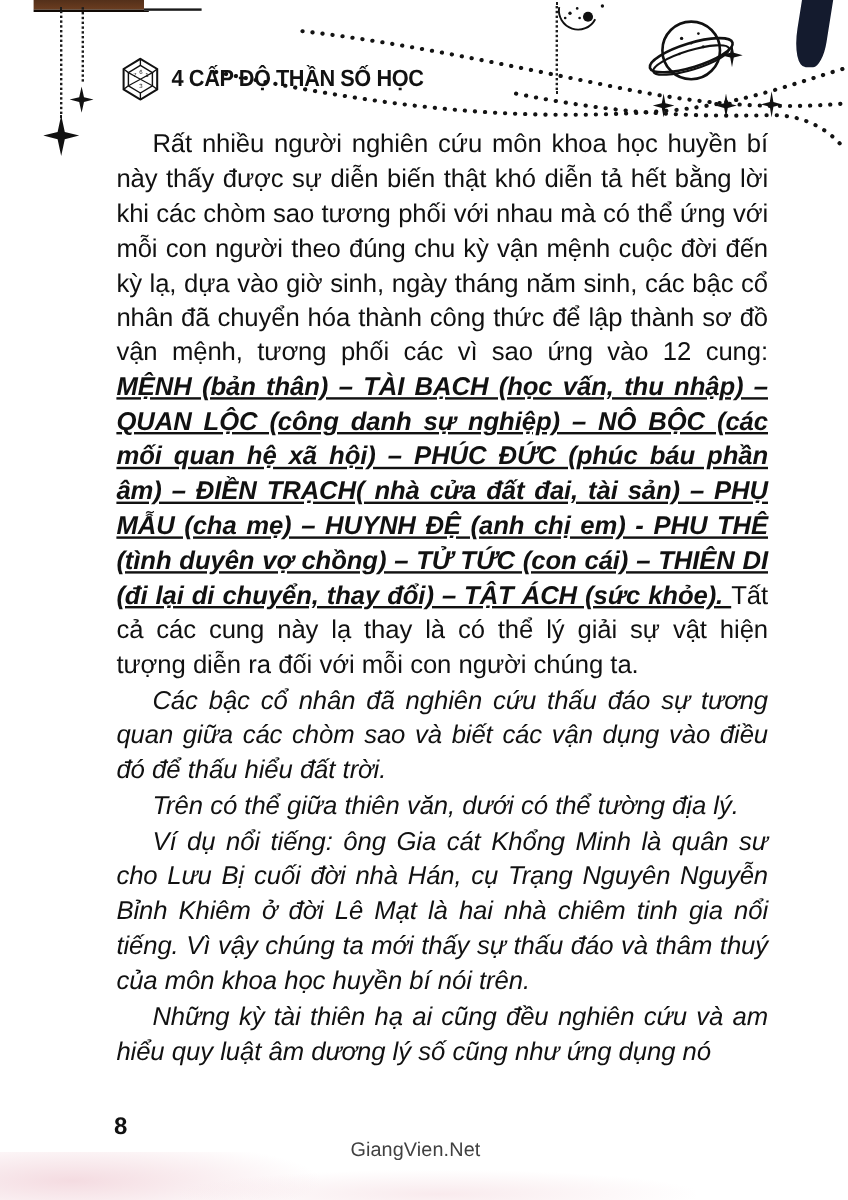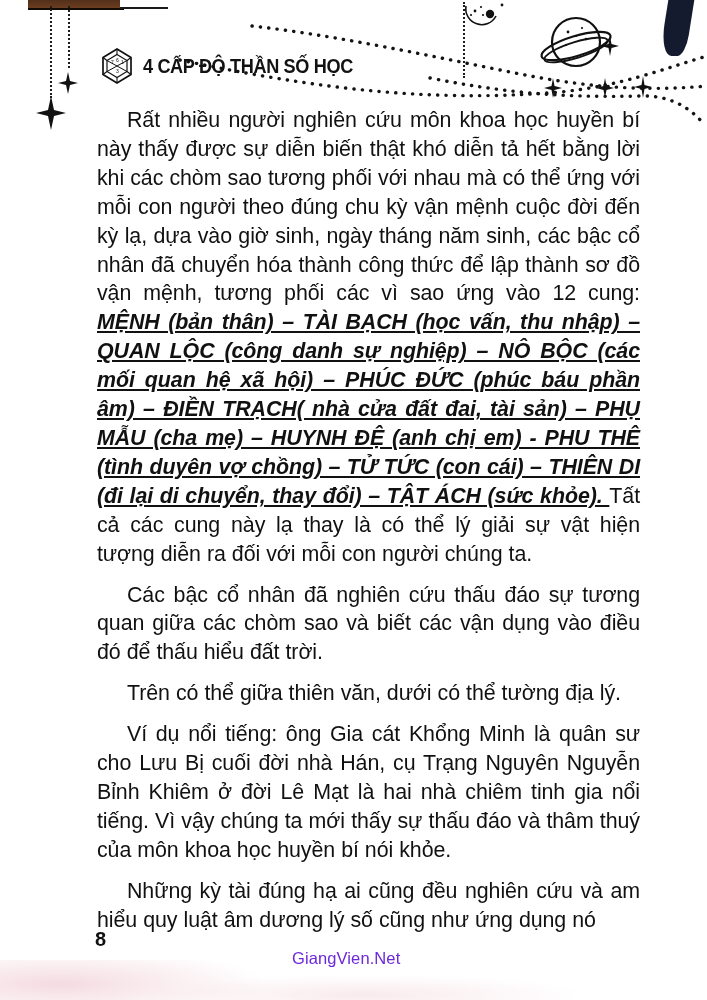--- a/index.html
+++ b/index.html
@@ -121,21 +121,21 @@
     margin: 0;
     text-align: justify;
     text-justify: inter-word;
     font-size: 21.4px;
     line-height: 28.9px;
     color: #111111;
     letter-spacing: -0.08px;
     word-spacing: 0.2px;
   }
   .para.indent { text-indent: 30px; }
-  .para + .para { margin-top: 12px; }
+  .para + .para { margin-top: 1px; font-style: italic; }
   .bi {
     font-weight: 700;
     font-style: italic;
     text-decoration: underline;
   }
 
   
   .folio {
     position: absolute;
     left: 95px;
@@ -144,21 +144,21 @@
     font-weight: 700;
     color: #111;
   }
 
   
   .watermark {
     position: absolute;
     left: 292px;
     top: 949px;
     font-size: 16.5px;
-    color: #6d28d9;
+    color: #404040;
     letter-spacing: 0.1px;
   }
 
   
   .smudge {
     position: absolute;
     left: -30px;
     top: 960px;
     width: 300px;
     height: 60px;
@@ -279,25 +279,25 @@
 
     <p class="para indent">
       <span>Các bậc cổ nhân đã nghiên cứu thấu đáo sự tương quan giữa các chòm sao và biết các vận dụng vào điều đó để thấu hiểu đất trời.</span>
     </p>
 
     <p class="para indent">
       <span>Trên có thể giữa thiên văn, dưới có thể tường địa lý.</span>
     </p>
 
     <p class="para indent">
-      <span>Ví dụ nổi tiếng: ông Gia cát Khổng Minh là quân sư cho Lưu Bị cuối đời nhà Hán, cụ Trạng Nguyên Nguyễn Bỉnh Khiêm ở đời Lê Mạt là hai nhà chiêm tinh gia nổi tiếng. Vì vậy chúng ta mới thấy sự thấu đáo và thâm thuý của môn khoa học huyền bí nói khỏe.</span>
-    </p>
-
-    <p class="para indent">
-      <span>Những kỳ tài đúng hạ ai cũng đều nghiên cứu và am hiểu quy luật âm dương lý số cũng như ứng dụng nó</span>
+      <span>Ví dụ nổi tiếng: ông Gia cát Khổng Minh là quân sư cho Lưu Bị cuối đời nhà Hán, cụ Trạng Nguyên Nguyễn Bỉnh Khiêm ở đời Lê Mạt là hai nhà chiêm tinh gia nổi tiếng. Vì vậy chúng ta mới thấy sự thấu đáo và thâm thuý của môn khoa học huyền bí nói trên.</span>
+    </p>
+
+    <p class="para indent">
+      <span>Những kỳ tài thiên hạ ai cũng đều nghiên cứu và am hiểu quy luật âm dương lý số cũng như ứng dụng nó</span>
     </p>
 
   </div>
 
   <div class="folio">8</div>
 
   <div class="watermark">GiangVien.Net</div>
 
   <div class="smudge"></div>
   <div class="smudge2"></div>

